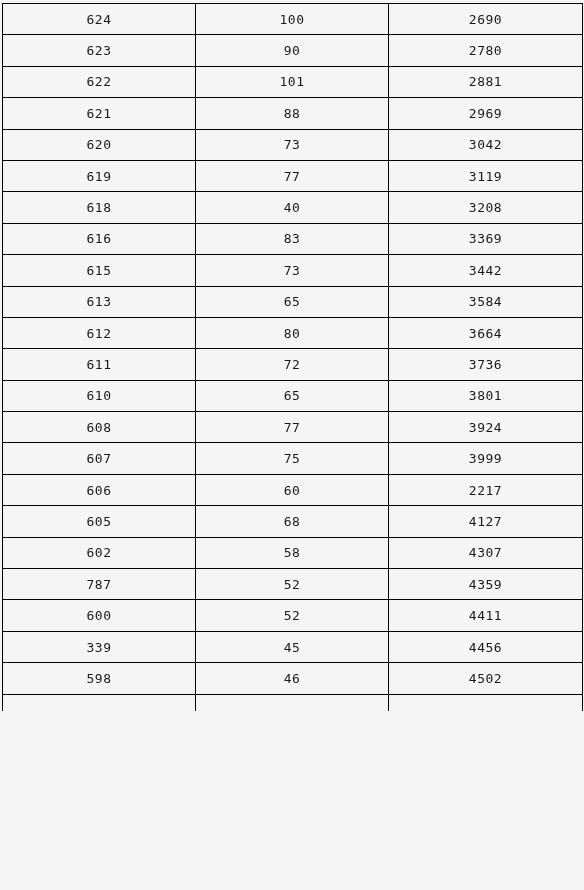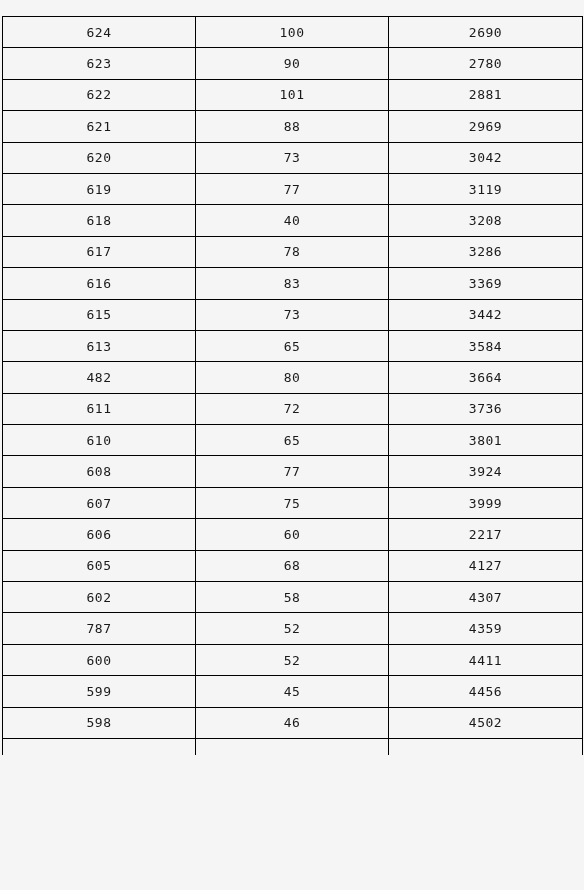--- a/index.html
+++ b/index.html
@@ -17,21 +17,21 @@
     position: relative;
     width: 584px;
     height: 890px;
     background: #f5f5f5;
     box-sizing: border-box;
   }
   table.score-table {
     border-collapse: collapse;
     width: 580px;
     margin-left: 2px;
-    margin-top: 16px;
+    margin-top: 3px;
     table-layout: fixed;
     background: #fde047;
   }
   table.score-table td {
     border: 1px solid #000000;
     height: 30.4px;
     padding: 0;
     text-align: center;
     vertical-align: middle;
     font-size: 13px;
@@ -88,41 +88,36 @@
           <td>619</td>
           <td>77</td>
           <td>3119</td>
         </tr>
         <tr>
           <td>618</td>
           <td>40</td>
           <td>3208</td>
         </tr>
         <tr>
-          <td>617</td>
-          <td>78</td>
-          <td>3286</td>
-        </tr>
-        <tr>
           <td>616</td>
           <td>83</td>
           <td>3369</td>
         </tr>
         <tr>
           <td>615</td>
           <td>73</td>
           <td>3442</td>
         </tr>
         <tr>
           <td>613</td>
           <td>65</td>
           <td>3584</td>
         </tr>
         <tr>
-          <td>482</td>
+          <td>612</td>
           <td>80</td>
           <td>3664</td>
         </tr>
         <tr>
           <td>611</td>
           <td>72</td>
           <td>3736</td>
         </tr>
         <tr>
           <td>610</td>
@@ -158,21 +153,21 @@
           <td>787</td>
           <td>52</td>
           <td>4359</td>
         </tr>
         <tr>
           <td>600</td>
           <td>52</td>
           <td>4411</td>
         </tr>
         <tr>
-          <td>599</td>
+          <td>339</td>
           <td>45</td>
           <td>4456</td>
         </tr>
         <tr>
           <td>598</td>
           <td>46</td>
           <td>4502</td>
         </tr>
         <tr class="partial-row">
           <td></td>

